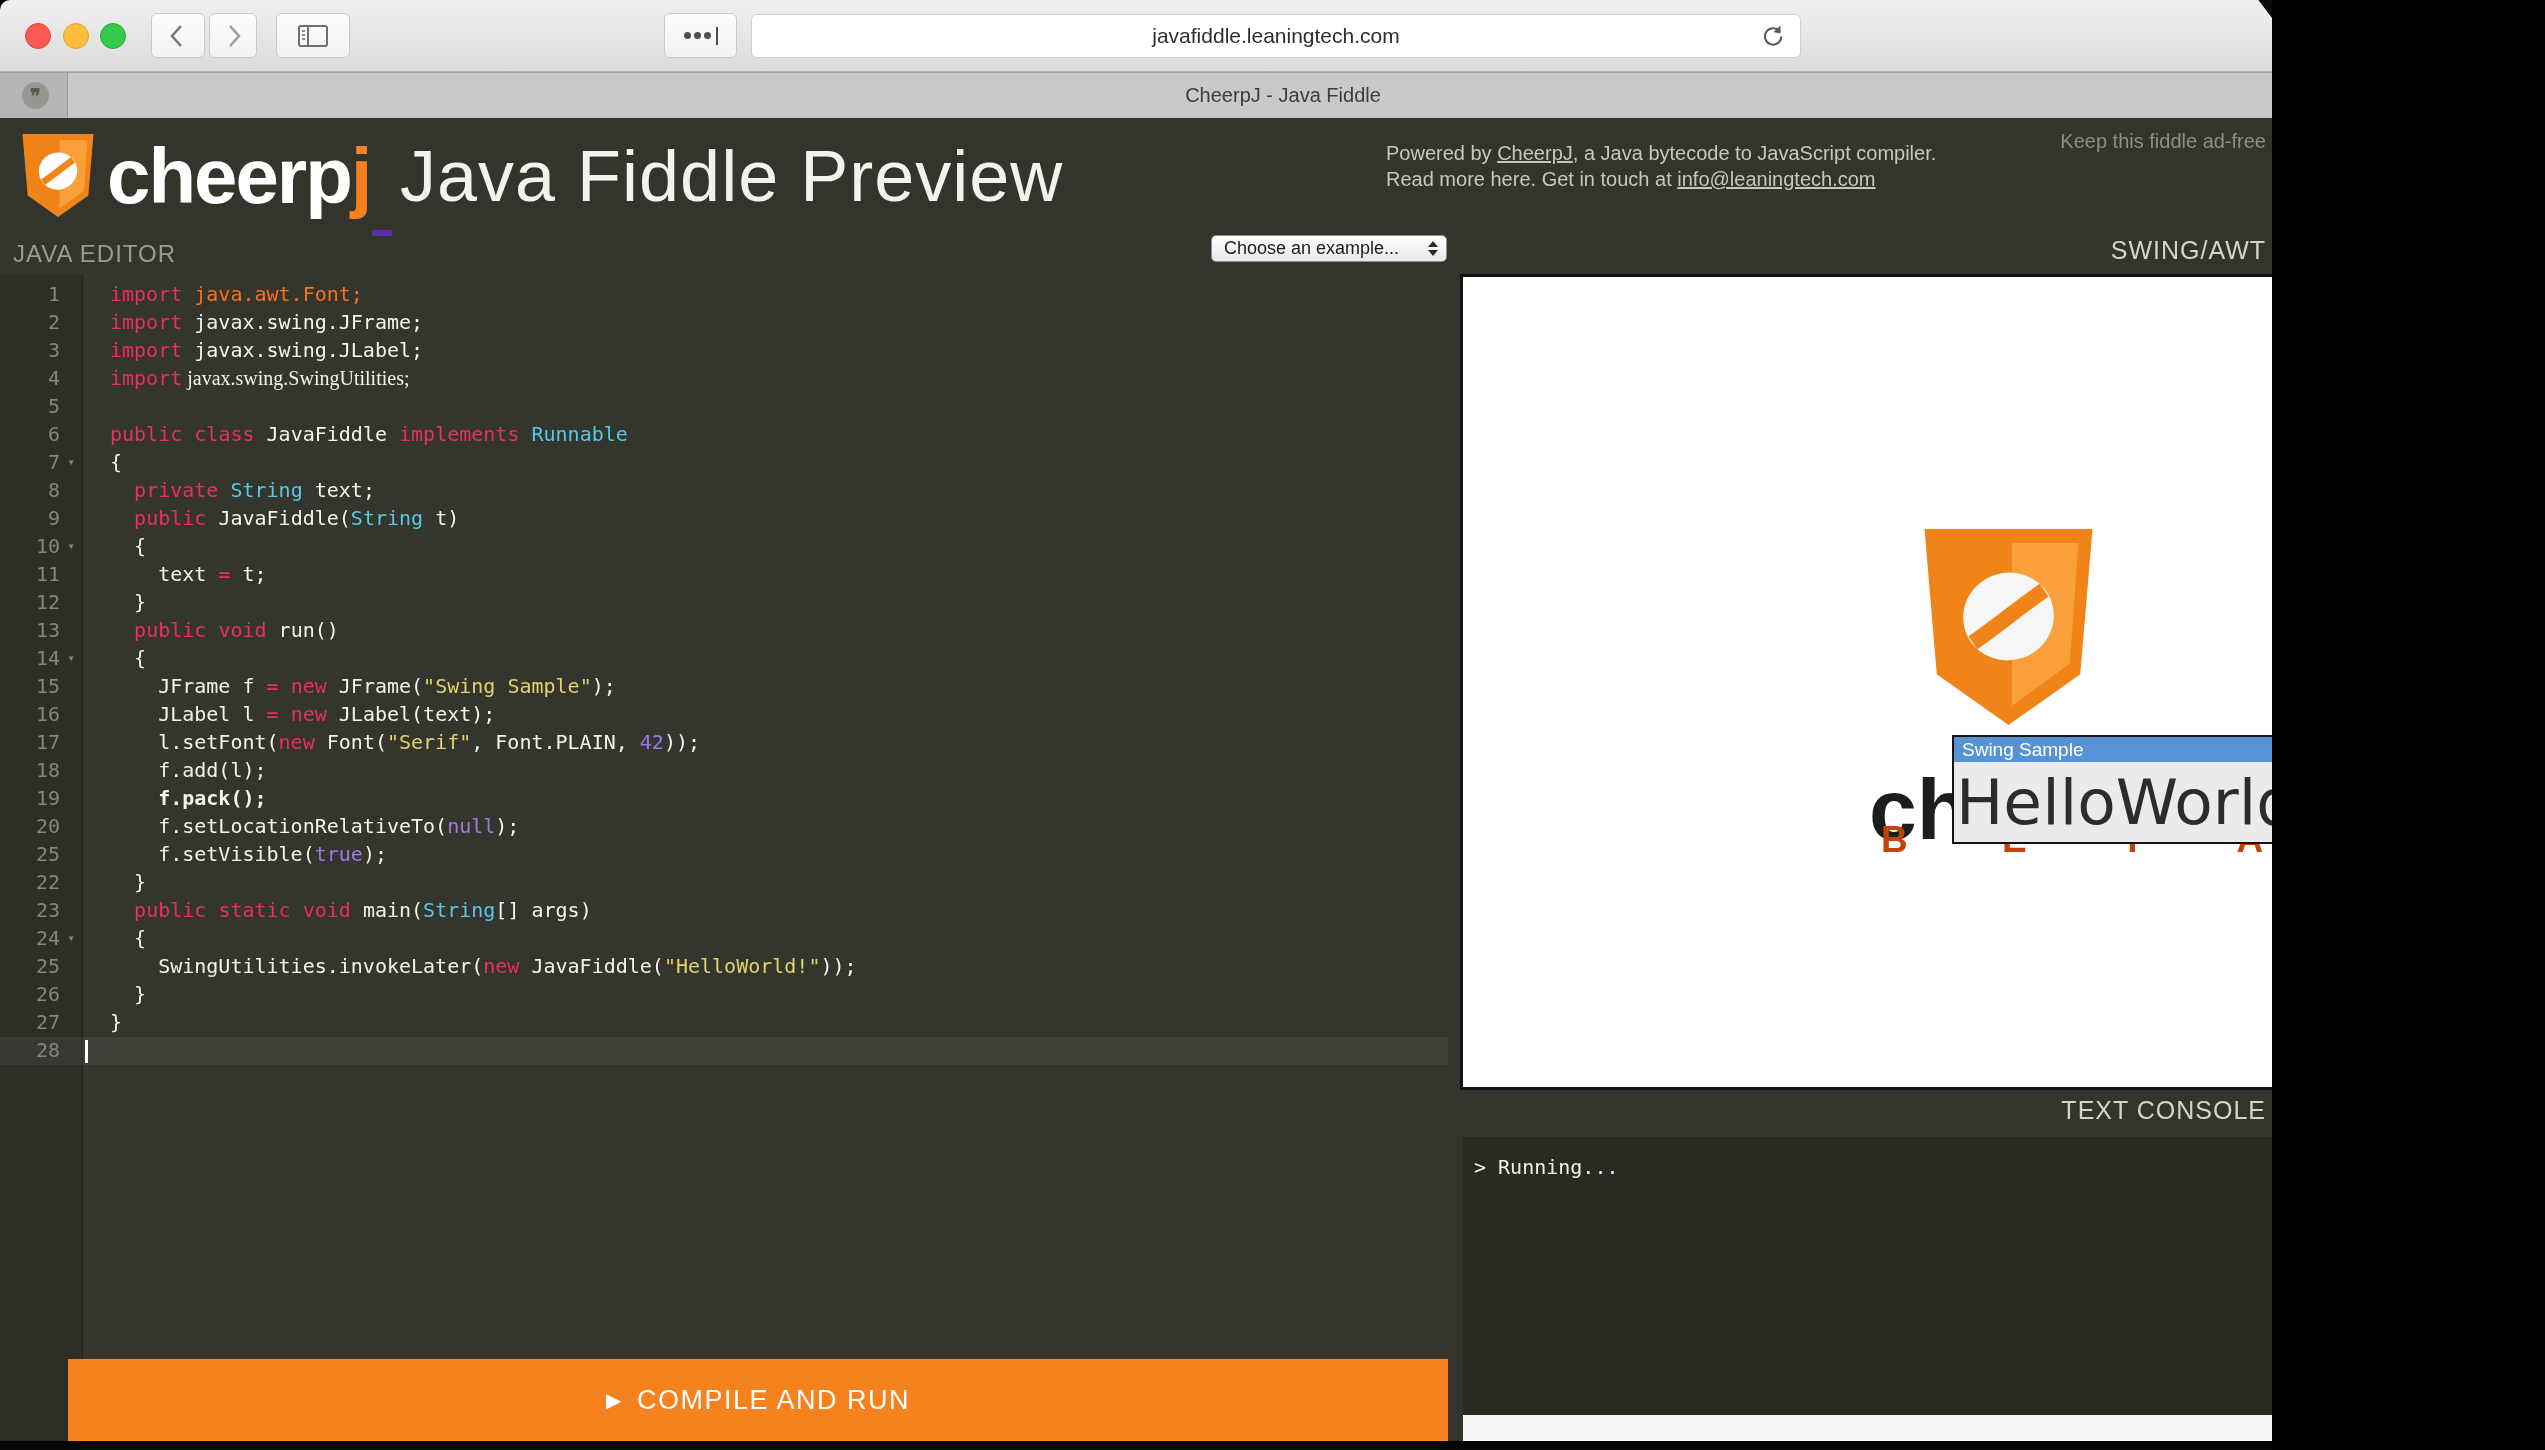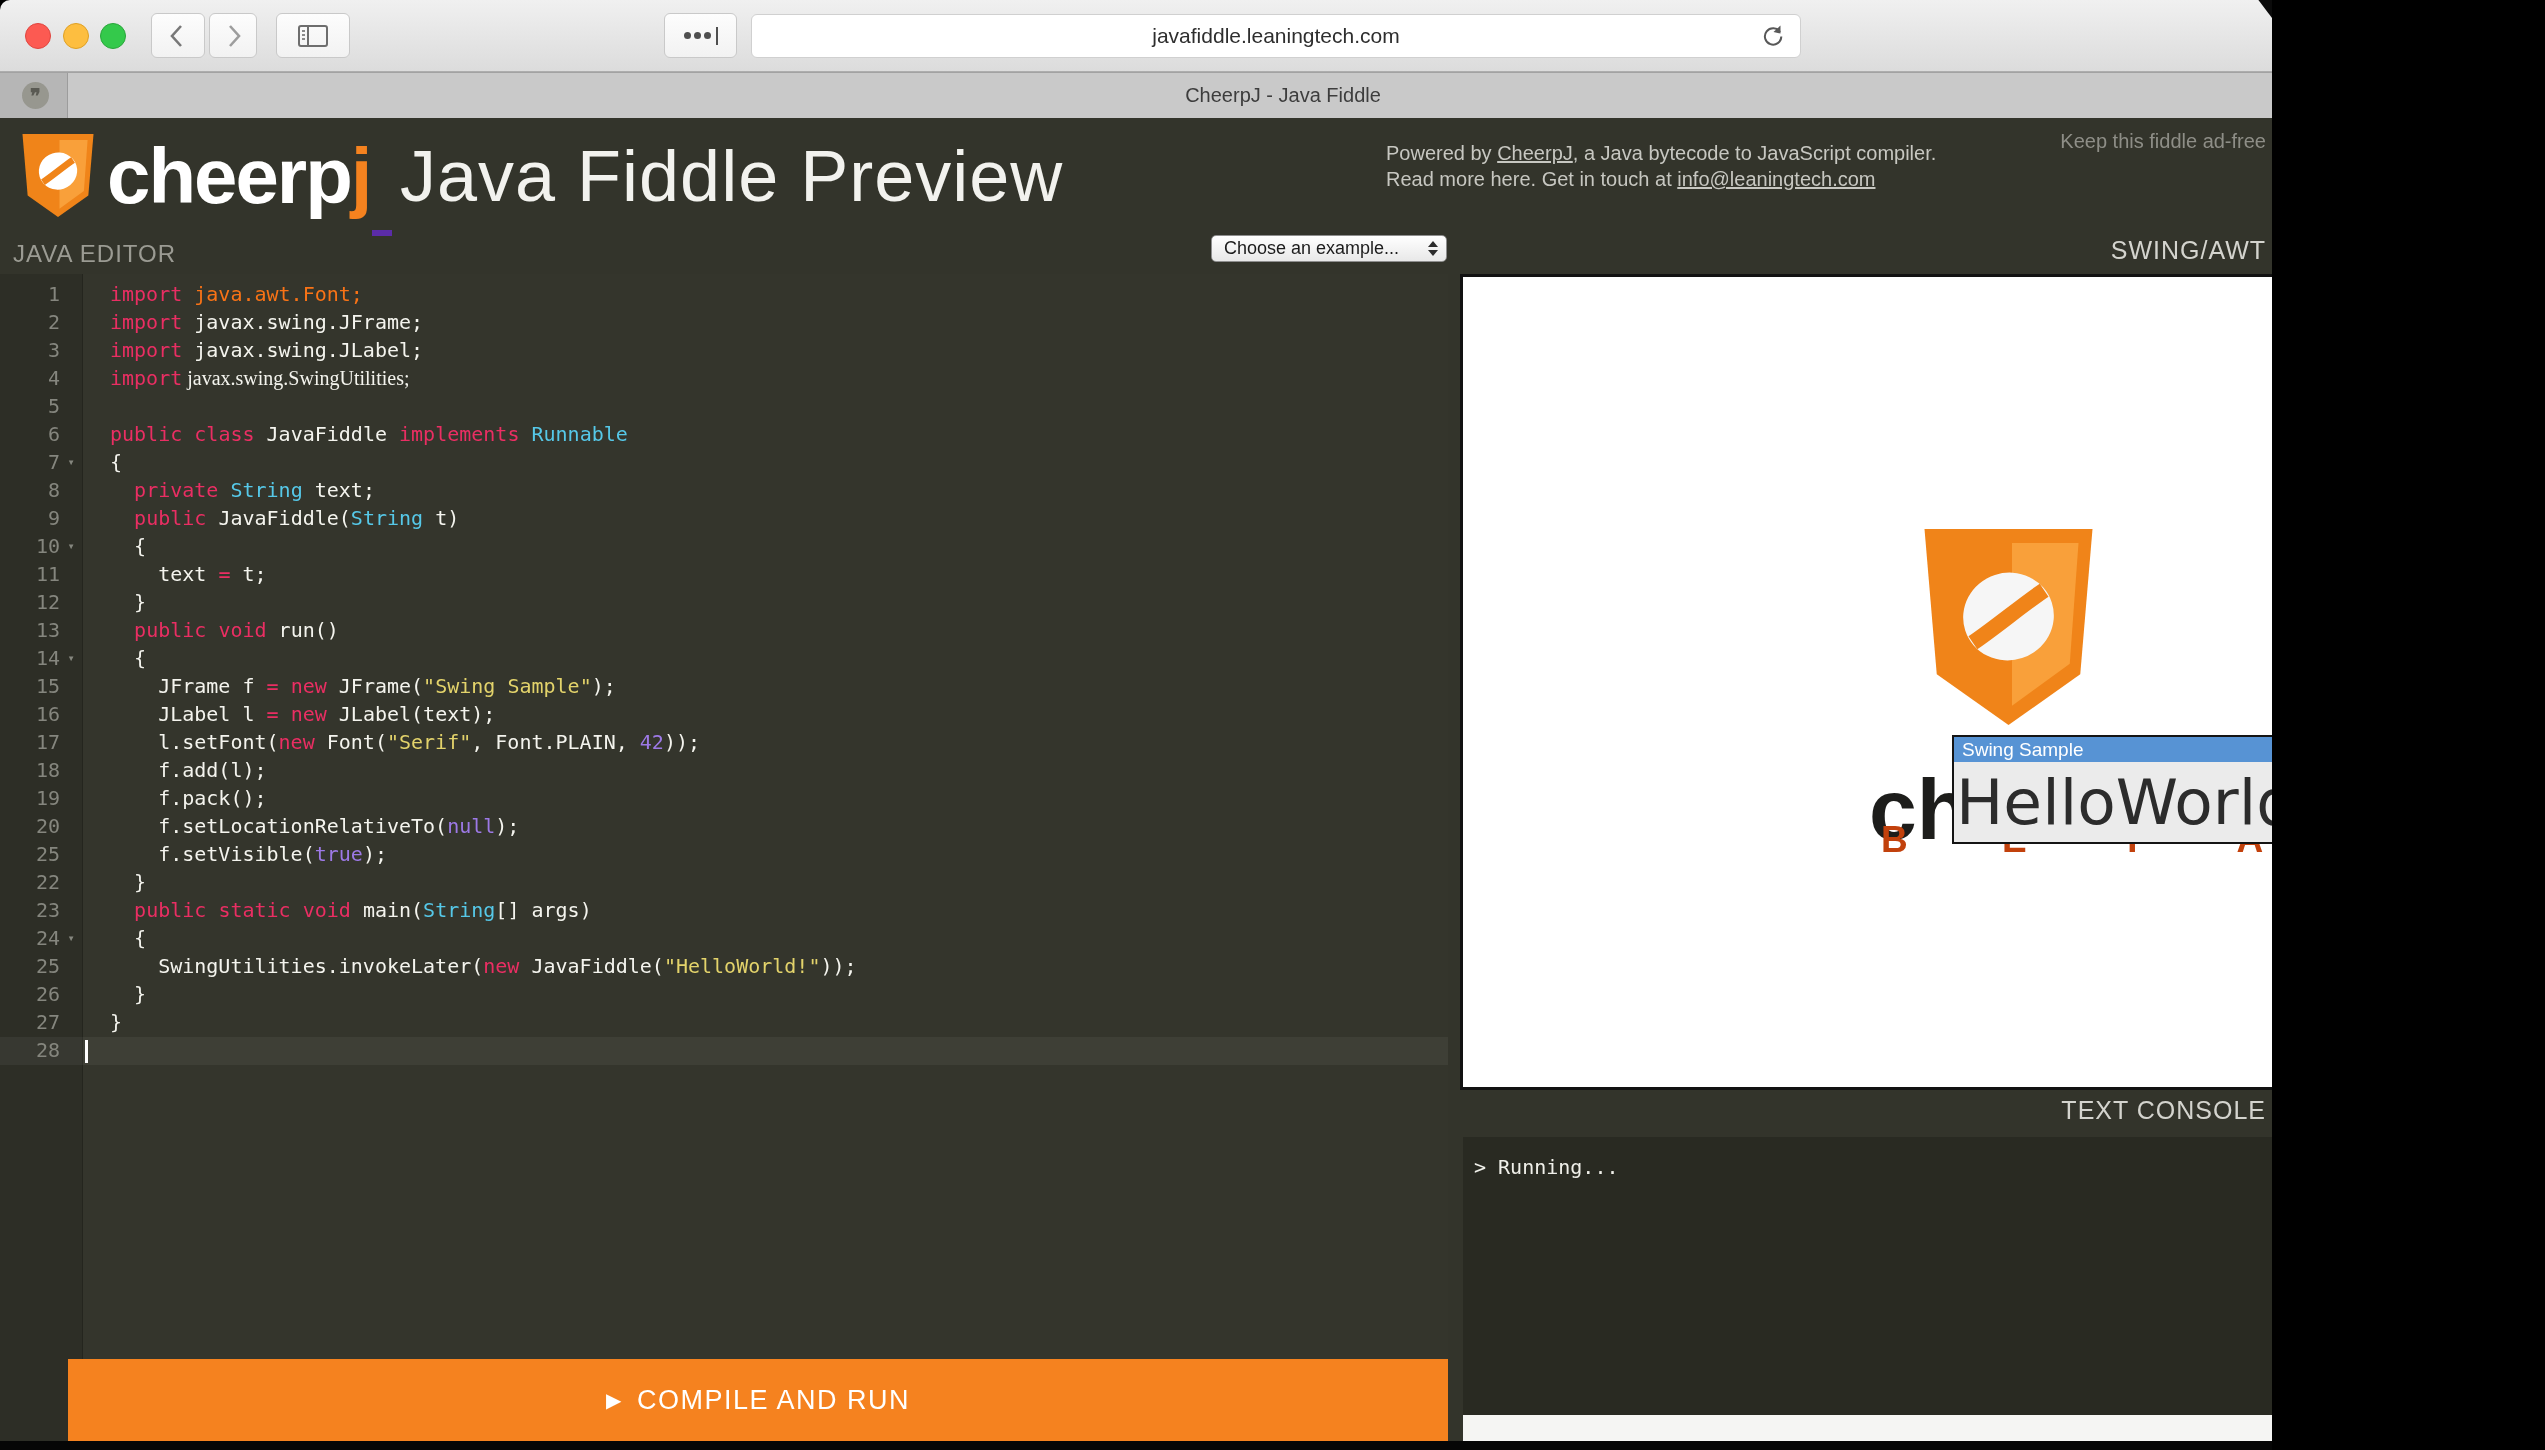--- a/index.html
+++ b/index.html
@@ -247,21 +247,21 @@
         <div class="cm-row"><span class="cm-num">9</span><span class="cm-fold"></span><span class="cm-code"><span style="color: rgb(244, 244, 238);">  </span><span style="color: rgb(234, 46, 99);">public</span><span style="color: rgb(244, 244, 238);"> JavaFiddle(</span><span style="color: rgb(86, 200, 232);">String</span><span style="color: rgb(244, 244, 238);"> t)</span></span></div>
         <div class="cm-row"><span class="cm-num">10</span><span class="cm-fold">▾</span><span class="cm-code"><span style="color: rgb(244, 244, 238);">  {</span></span></div>
         <div class="cm-row"><span class="cm-num">11</span><span class="cm-fold"></span><span class="cm-code"><span style="color: rgb(244, 244, 238);">    text </span><span style="color: rgb(234, 46, 99);">=</span><span style="color: rgb(244, 244, 238);"> t;</span></span></div>
         <div class="cm-row"><span class="cm-num">12</span><span class="cm-fold"></span><span class="cm-code"><span style="color: rgb(244, 244, 238);">  }</span></span></div>
         <div class="cm-row"><span class="cm-num">13</span><span class="cm-fold"></span><span class="cm-code"><span style="color: rgb(244, 244, 238);">  </span><span style="color: rgb(234, 46, 99);">public</span><span style="color: rgb(244, 244, 238);"> </span><span style="color: rgb(234, 46, 99);">void</span><span style="color: rgb(244, 244, 238);"> run()</span></span></div>
         <div class="cm-row"><span class="cm-num">14</span><span class="cm-fold">▾</span><span class="cm-code"><span style="color: rgb(244, 244, 238);">  {</span></span></div>
         <div class="cm-row"><span class="cm-num">15</span><span class="cm-fold"></span><span class="cm-code"><span style="color: rgb(244, 244, 238);">    JFrame f </span><span style="color: rgb(234, 46, 99);">=</span><span style="color: rgb(244, 244, 238);"> </span><span style="color: rgb(234, 46, 99);">new</span><span style="color: rgb(244, 244, 238);"> JFrame(</span><span style="color: rgb(227, 211, 107);">"Swing Sample"</span><span style="color: rgb(244, 244, 238);">);</span></span></div>
         <div class="cm-row"><span class="cm-num">16</span><span class="cm-fold"></span><span class="cm-code"><span style="color: rgb(244, 244, 238);">    JLabel l </span><span style="color: rgb(234, 46, 99);">=</span><span style="color: rgb(244, 244, 238);"> </span><span style="color: rgb(234, 46, 99);">new</span><span style="color: rgb(244, 244, 238);"> JLabel(text);</span></span></div>
         <div class="cm-row"><span class="cm-num">17</span><span class="cm-fold"></span><span class="cm-code"><span style="color: rgb(244, 244, 238);">    l.setFont(</span><span style="color: rgb(234, 46, 99);">new</span><span style="color: rgb(244, 244, 238);"> Font(</span><span style="color: rgb(227, 211, 107);">"Serif"</span><span style="color: rgb(244, 244, 238);">, Font.PLAIN, </span><span style="color: rgb(157, 121, 230);">42</span><span style="color: rgb(244, 244, 238);">));</span></span></div>
         <div class="cm-row"><span class="cm-num">18</span><span class="cm-fold"></span><span class="cm-code"><span style="color: rgb(244, 244, 238);">    f.add(l);</span></span></div>
-        <div class="cm-row"><span class="cm-num">19</span><span class="cm-fold"></span><span class="cm-code"><span style="color: rgb(244, 244, 238);">    f.pack();</span></span></div>
+        <div class="cm-row"><span class="cm-num">19</span><span class="cm-fold"></span><span class="cm-code"><span style="color: rgb(244, 244, 238); font-weight: bold;">    f.pack();</span></span></div>
         <div class="cm-row"><span class="cm-num">20</span><span class="cm-fold"></span><span class="cm-code"><span style="color: rgb(244, 244, 238);">    f.setLocationRelativeTo(</span><span style="color: rgb(157, 121, 230);">null</span><span style="color: rgb(244, 244, 238);">);</span></span></div>
         <div class="cm-row"><span class="cm-num">25</span><span class="cm-fold"></span><span class="cm-code"><span style="color: rgb(244, 244, 238);">    f.setVisible(</span><span style="color: rgb(157, 121, 230);">true</span><span style="color: rgb(244, 244, 238);">);</span></span></div>
         <div class="cm-row"><span class="cm-num">22</span><span class="cm-fold"></span><span class="cm-code"><span style="color: rgb(244, 244, 238);">  }</span></span></div>
         <div class="cm-row"><span class="cm-num">23</span><span class="cm-fold"></span><span class="cm-code"><span style="color: rgb(244, 244, 238);">  </span><span style="color: rgb(234, 46, 99);">public</span><span style="color: rgb(244, 244, 238);"> </span><span style="color: rgb(234, 46, 99);">static</span><span style="color: rgb(244, 244, 238);"> </span><span style="color: rgb(234, 46, 99);">void</span><span style="color: rgb(244, 244, 238);"> main(</span><span style="color: rgb(86, 200, 232);">String</span><span style="color: rgb(244, 244, 238);">[] args)</span></span></div>
         <div class="cm-row"><span class="cm-num">24</span><span class="cm-fold">▾</span><span class="cm-code"><span style="color: rgb(244, 244, 238);">  {</span></span></div>
         <div class="cm-row"><span class="cm-num">25</span><span class="cm-fold"></span><span class="cm-code"><span style="color: rgb(244, 244, 238);">    SwingUtilities.invokeLater(</span><span style="color: rgb(234, 46, 99);">new</span><span style="color: rgb(244, 244, 238);"> JavaFiddle(</span><span style="color: rgb(227, 211, 107);">"HelloWorld!"</span><span style="color: rgb(244, 244, 238);">));</span></span></div>
         <div class="cm-row"><span class="cm-num">26</span><span class="cm-fold"></span><span class="cm-code"><span style="color: rgb(244, 244, 238);">  }</span></span></div>
         <div class="cm-row"><span class="cm-num">27</span><span class="cm-fold"></span><span class="cm-code"><span style="color: rgb(244, 244, 238);">}</span></span></div>
         <div class="cm-row"><span class="cm-num">28</span><span class="cm-fold"></span><span class="cm-code"></span></div>
       </div>

